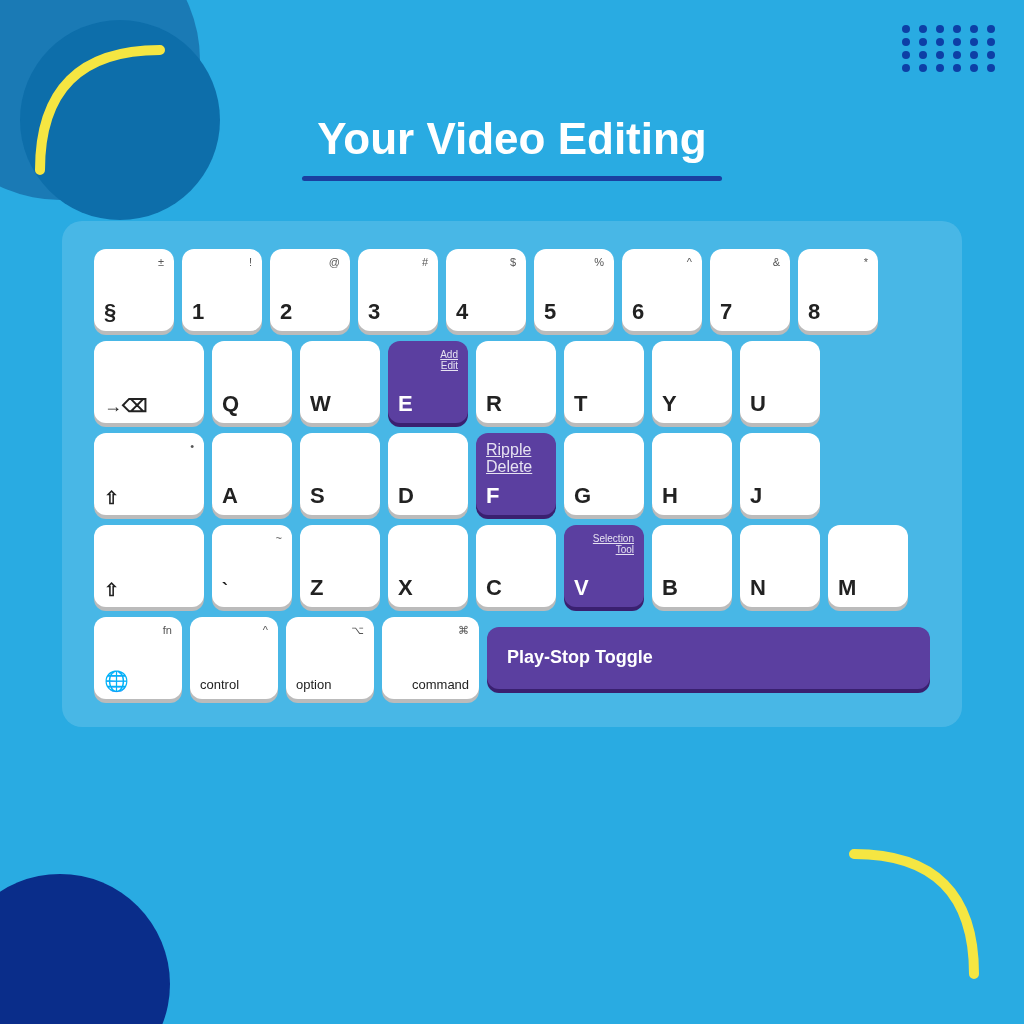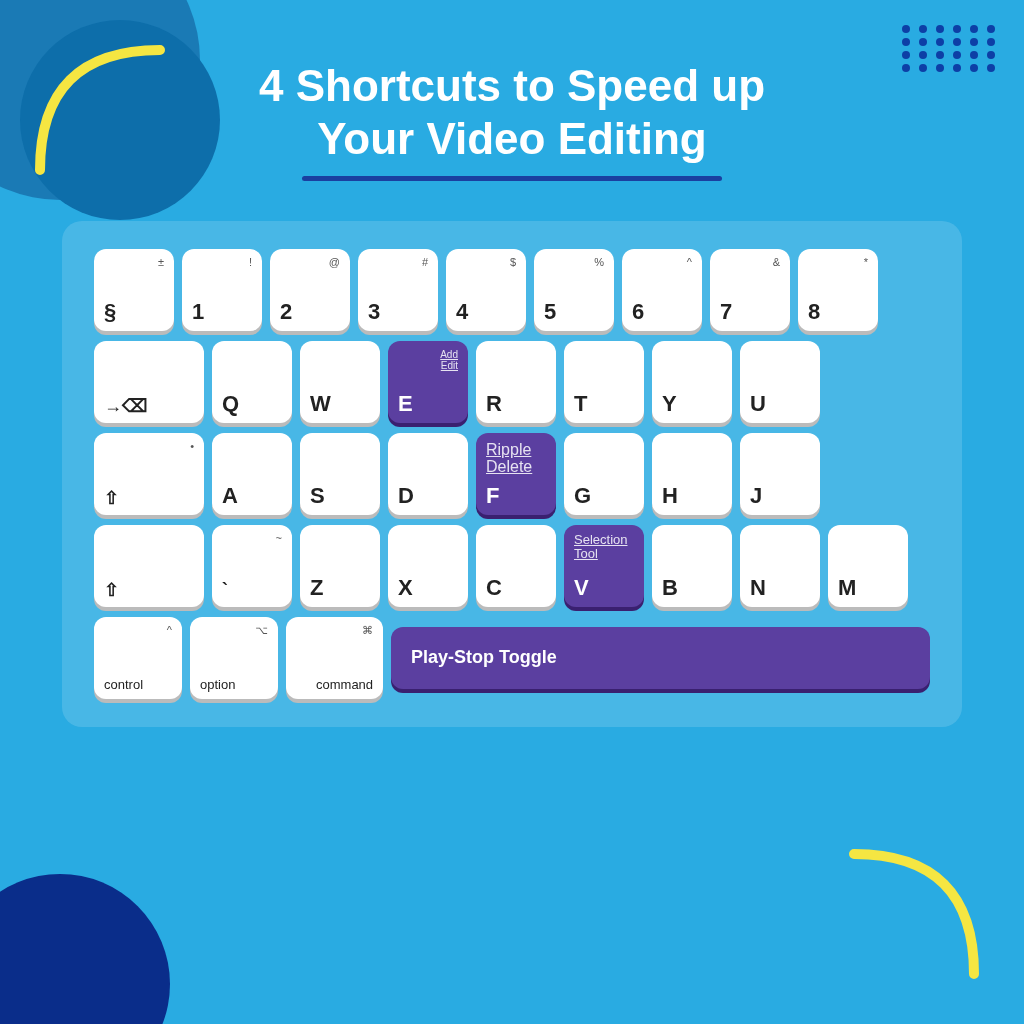--- a/index.html
+++ b/index.html
@@ -207,21 +207,21 @@
       <div class="dot"></div>
   </div>
 </div>
 
 <svg class="yellow-arc-br" viewBox="0 0 160 160" fill="none" xmlns="http://www.w3.org/2000/svg">
   <path d="M 20 20 Q 140 20 140 140" stroke="#f5e642" stroke-width="10" fill="none" stroke-linecap="round"></path>
 </svg>
 
 <div class="content">
   <h1 class="title">
-    <span>4 Shortcuts to Speed up</span><br>
+    <br>
     <span>Your Video Editing</span>
   </h1>
   <div class="underline-bar"></div>
 
   <div class="keyboard">
 
     <div class="keyboard-row">
       <div class="key">
         <span class="top-label">±</span>
         <span class="main-label">§</span>
@@ -345,38 +345,42 @@
       </div>
       <div class="key">
         <span class="top-label"></span>
         <span class="main-label">X</span>
       </div>
       <div class="key">
         <span class="top-label"></span>
         <span class="main-label">C</span>
       </div>
       <div class="key highlight">
-        <span class="top-label" style="font-size:13px;line-height:1.1;text-align:left;width:100%;">Selection<br>Tool</span>
+        <span class="top-label" style="font-size:10px;line-height:1.1;text-align:right;width:100%;">Selection<br>Tool</span>
         <span class="main-label">V</span>
       </div>
       <div class="key">
         <span class="top-label"></span>
         <span class="main-label">B</span>
       </div>
       <div class="key">
         <span class="top-label"></span>
         <span class="main-label">N</span>
       </div>
       <div class="key">
         <span class="top-label"></span>
         <span class="main-label">M</span>
       </div>
     </div>
 
     <div class="keyboard-row">
+      <div class="key mod-key" style="min-width:88px;">
+        <span class="top-label">fn</span>
+        <span class="main-label" style="font-size:20px;">🌐</span>
+      </div>
       <div class="key mod-key" style="min-width:88px;">
         <span class="top-label">^</span>
         <span class="main-label" style="font-size:13px;font-weight:400;">control</span>
       </div>
       <div class="key mod-key" style="min-width:88px;">
         <span class="top-label">⌥</span>
         <span class="main-label" style="font-size:13px;font-weight:500;">option</span>
       </div>
       <div class="key mod-key" style="min-width:88px;">
         <span class="top-label">⌘</span>

